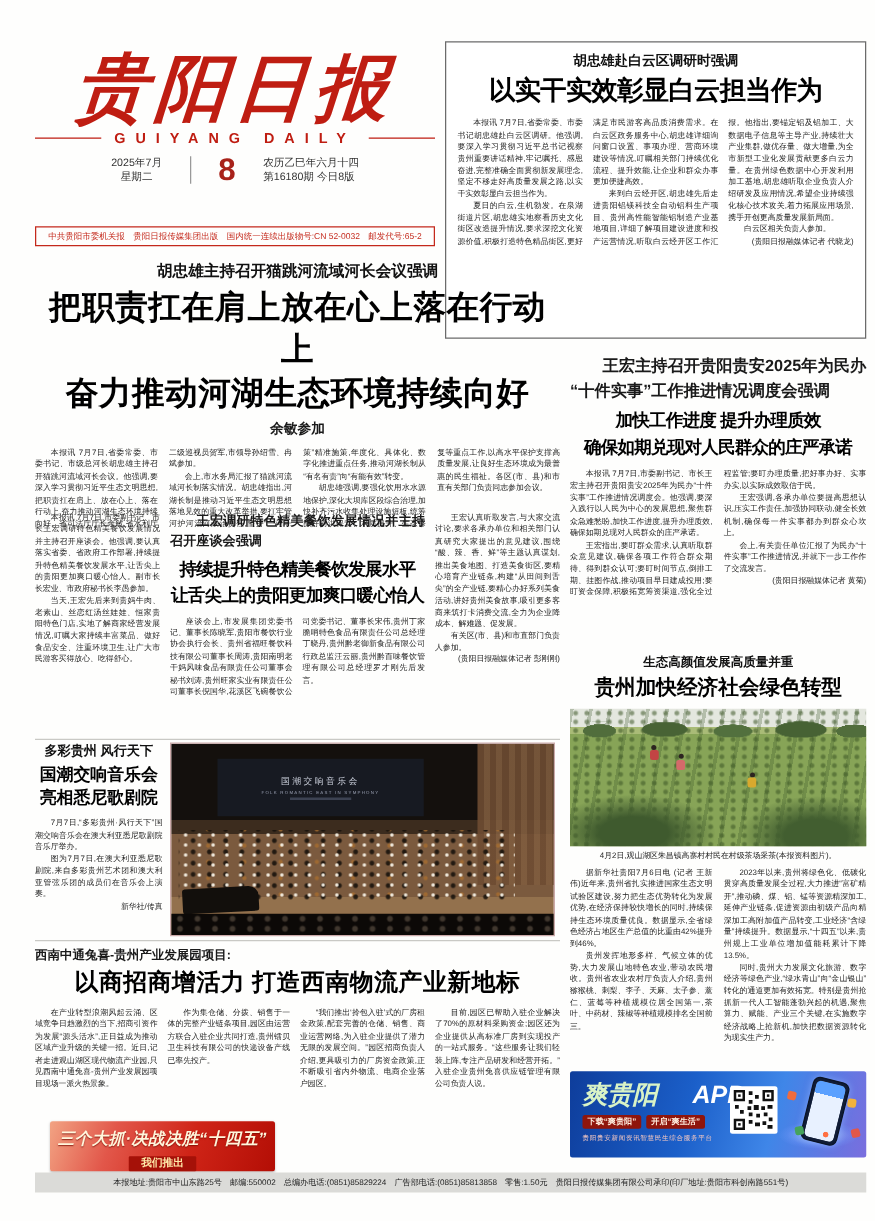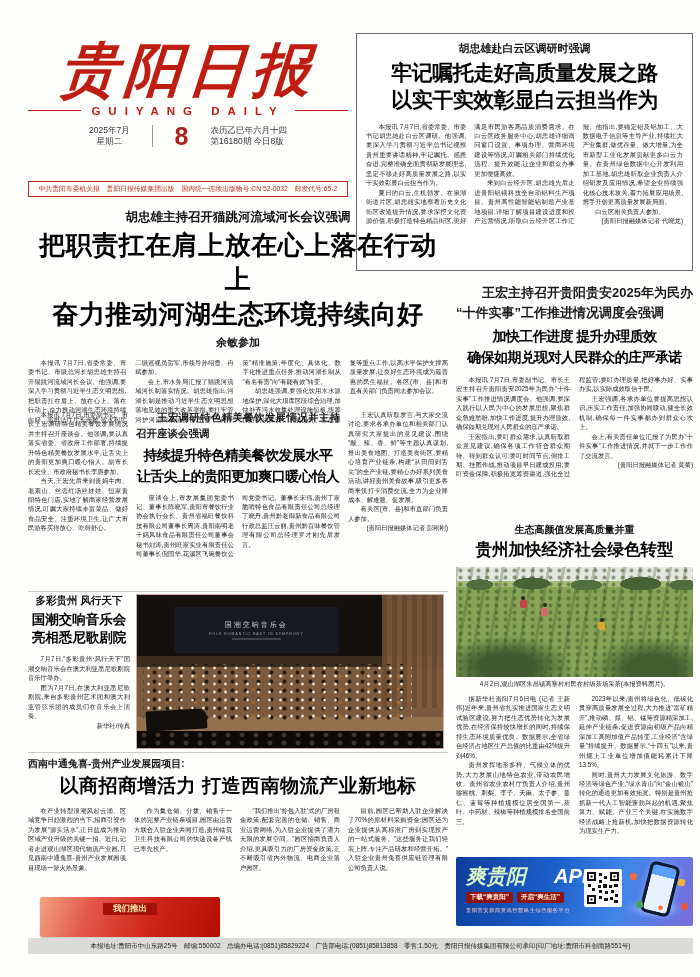--- a/index.html
+++ b/index.html
@@ -182,21 +182,20 @@
         <div>农历乙巳年六月十四</div>
         <div>第16180期 今日8版</div>
       </div>
     </div>
   </div>
   <div class="org-bar">中共贵阳市委机关报　贵阳日报传媒集团出版　国内统一连续出版物号:CN 52-0032　邮发代号:65-2</div>
 
   <div class="box-art">
     <div class="kicker">胡忠雄赴白云区调研时强调</div>
     <div class="hl">
-      <div>牢记嘱托走好高质量发展之路</div>
       <div>以实干实效彰显白云担当作为</div>
     </div>
     <div class="smallbody">
       <p>本报讯 7月7日,省委常委、市委书记胡忠雄赴白云区调研。他强调,要深入学习贯彻习近平总书记视察贵州重要讲话精神,牢记嘱托、感恩奋进,完整准确全面贯彻新发展理念,坚定不移走好高质量发展之路,以实干实效彰显白云担当作为。</p>
       <p>夏日的白云,生机勃发。在泉湖街道片区,胡忠雄实地察看历史文化街区改造提升情况,要求深挖文化资源价值,积极打造特色精品街区,更好满足市民游客高品质消费需求。在白云区政务服务中心,胡忠雄详细询问窗口设置、事项办理、营商环境建设等情况,叮嘱相关部门持续优化流程、提升效能,让企业和群众办事更加便捷高效。</p>
       <p>来到白云经开区,胡忠雄先后走进贵阳铝镁科技全自动铝料生产项目、贵州高性能智能铝制造产业基地项目,详细了解项目建设进度和投产运营情况,听取白云经开区工作汇报。他指出,要锚定铝及铝加工、大数据电子信息等主导产业,持续壮大产业集群,做优存量、做大增量,为全市新型工业化发展贡献更多白云力量。在贵州绿色数据中心开发利用加工基地,胡忠雄听取企业负责人介绍研发及应用情况,希望企业持续强化核心技术攻关,着力拓展应用场景,携手开创更高质量发展新局面。</p>
       <p>白云区相关负责人参加。</p>
       <p class="byline">(贵阳日报融媒体记者 代晓龙)</p>
     </div>
   </div>
@@ -320,20 +319,21 @@
   <div class="logis">
     <div class="kicker-l">西南中通兔喜-贵州产业发展园项目:</div>
     <div class="hl">以商招商增活力 打造西南物流产业新地标</div>
     <div class="cols">
       <div class="lwrap">
         <div class="smallbody">
           <p>在产业转型浪潮风起云涌、区域竞争日趋激烈的当下,招商引资作为发展“源头活水”,正日益成为推动区域产业升级的关键一招。近日,记者走进观山湖区现代物流产业园,只见西南中通兔喜-贵州产业发展园项目现场一派火热景象。</p>
           <p>作为集仓储、分拨、销售于一体的完整产业链条项目,园区由运营方联合入驻企业共同打造,贵州镭贝卫生科技有限公司的快递设备产线已率先投产。</p>
         </div>
         <div class="banner">
+          <div class="b1">三个大抓·决战决胜“十四五”</div>
           <div class="b2">我们推出</div>
         </div>
       </div>
       <div class="col">
         <div class="smallbody">
           <p>“我们推出‘拎包入驻’式的厂房租金政策,配套完善的仓储、销售、商业运营网络,为入驻企业提供了潜力无限的发展空间。”园区招商负责人介绍,更具吸引力的厂房资金政策,正不断吸引省内外物流、电商企业落户园区。</p>
         </div>
       </div>
       <div class="col">
         <div class="smallbody">

